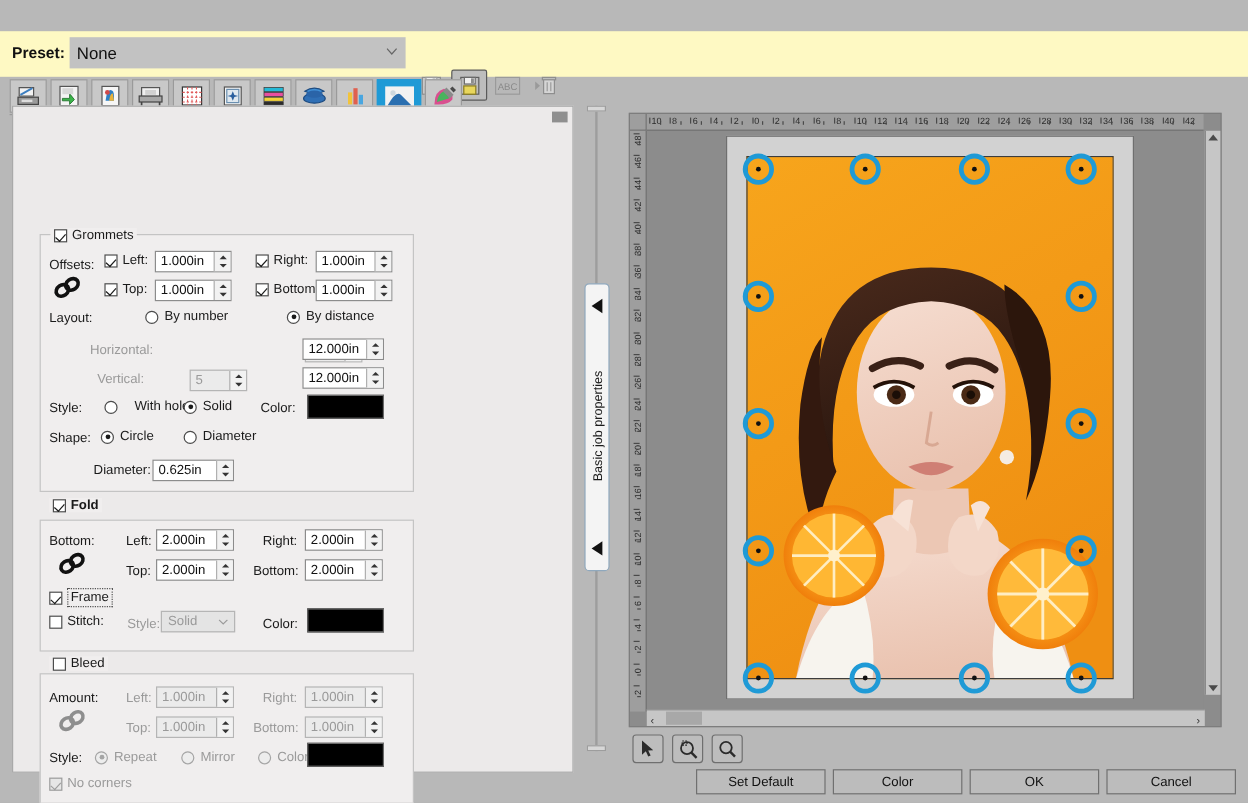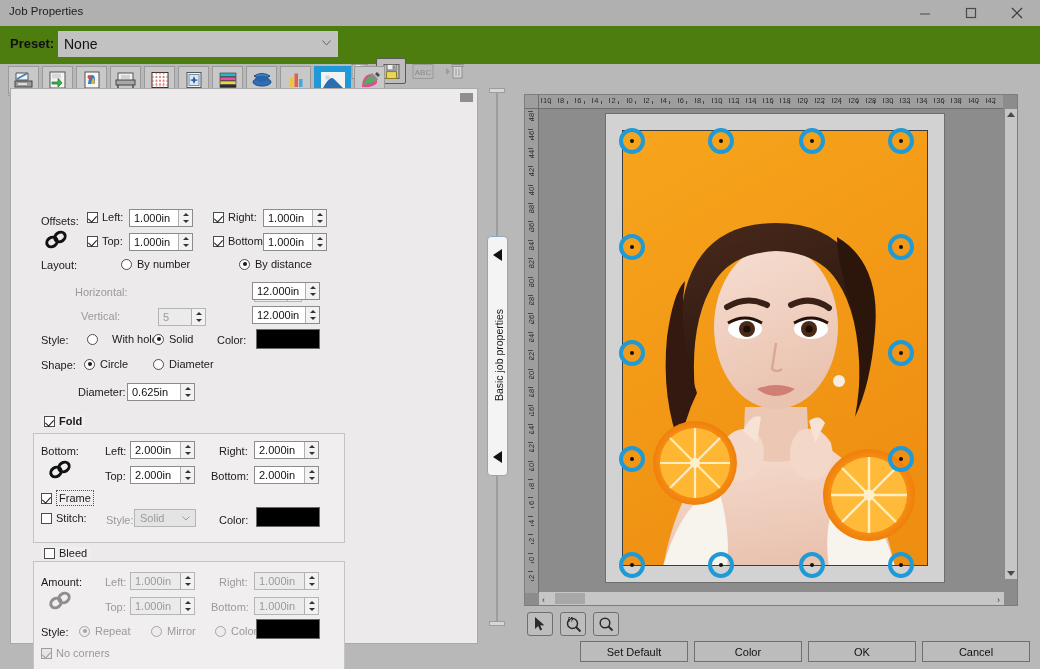--- a/index.html
+++ b/index.html
@@ -16,21 +16,21 @@
   .titlebar { position:absolute; left:0; top:0; width:1040px; height:26px;
     background:#b0b0b0; }
   .titlebar .title { position:absolute; left:9px; top:5px; font-size:11.5px; color:#202020; }
   .wbtns { position:absolute; right:0; top:0; height:26px; display:flex; }
   .wbtn { width:46px; height:26px; display:flex; align-items:center; justify-content:center;
     color:#5a5a5a; font-size:13px; }
   .wbtn svg { display:block; }
 
   
   .presetbar { position:absolute; left:0; top:26px; width:1040px; height:38px;
-    background:#4d7c0f; }
+    background:#fef9c3; }
   .preset-label { position:absolute; left:10px; top:10px; font-weight:bold; font-size:13px; color:#111; }
   .preset-combo { position:absolute; left:58px; top:5px; width:280px; height:26px;
     background:#c2c2c2; border:none; }
   .preset-combo .val { position:absolute; left:6px; top:5px; font-size:14px; color:#111; }
   .preset-combo .arrow { position:absolute; right:7px; top:9px; width:9px; height:6px; }
   .pbtn { position:absolute; top:32px; width:30px; height:26px; display:flex;
     align-items:center; justify-content:center; }
   .pbtn.sel { border:1px solid #5a5a5a; border-radius:2px; background:#bdbdbd; }
 
   
@@ -158,41 +158,20 @@
   
   .grom { position:absolute; width:26px; height:26px; border-radius:50%;
     border:4px solid #1f9ad6; display:flex; align-items:center; justify-content:center; }
   .grom::after { content:""; width:4px; height:4px; border-radius:50%; background:#111; }
 </style>
 </head>
 <body>
 
 <div class="app">
 
-  <div class="titlebar">
-    <div class="title">Job Properties</div>
-    <div class="wbtns">
-      <div class="wbtn">
-        <svg width="12" height="12">
-            <line x1="1" y1="7" x2="11" y2="7" stroke="#5a5a5a" stroke-width="1.2"></line>
-          </svg>
-      </div>
-      <div class="wbtn">
-        <svg width="12" height="12">
-            <rect x="1.5" y="1.5" width="9" height="9" fill="none" stroke="#4a4a4a" stroke-width="1.2"></rect>
-          </svg>
-      </div>
-      <div class="wbtn">
-        <svg width="14" height="14">
-            <line x1="2" y1="2" x2="12" y2="12" stroke="#3a3a3a" stroke-width="1.2"></line>
-            <line x1="12" y1="2" x2="2" y2="12" stroke="#3a3a3a" stroke-width="1.2"></line>
-          </svg>
-      </div>
-    </div>
-  </div>
 
   <div class="presetbar">
     <div class="preset-label">Preset:</div>
     <div class="preset-combo">
       <div class="val">None</div>
       <svg class="arrow" viewBox="0 0 9 6">
         <path d="M0.5 0.5 L4.5 5 L8.5 0.5" fill="none" stroke="#666" stroke-width="1"></path>
       </svg>
     </div>
 
@@ -334,20 +313,26 @@
 
     </div>
     <div class="underline"></div>
   </div>
 
   <div class="leftpanel">
     <div class="lp-scroll">
       <div class="lp-thumb"></div>
     </div>
 
+    <div class="group g-grom">
+      <div class="group-title" style="left:8px; top:-6px;">
+        <span class="cb checked"></span>
+        <span>Grommets</span>
+      </div>
+    </div>
 
     <div class="lbl" style="left:30px; top:126px;">Offsets:</div>
     <div class="chain" style="left:32px; top:140px;">
       <svg width="26" height="22" viewBox="0 0 26 22">
         <ellipse cx="9" cy="13" rx="5.5" ry="4.5" fill="none" stroke="#111" stroke-width="3" transform="rotate(-35 9 13)"></ellipse>
         <ellipse cx="17" cy="8" rx="5.5" ry="4.5" fill="none" stroke="#111" stroke-width="3" transform="rotate(-35 17 8)"></ellipse>
       </svg>
     </div>
 
     <div class="cbrow" style="left:76px; top:122px;">

